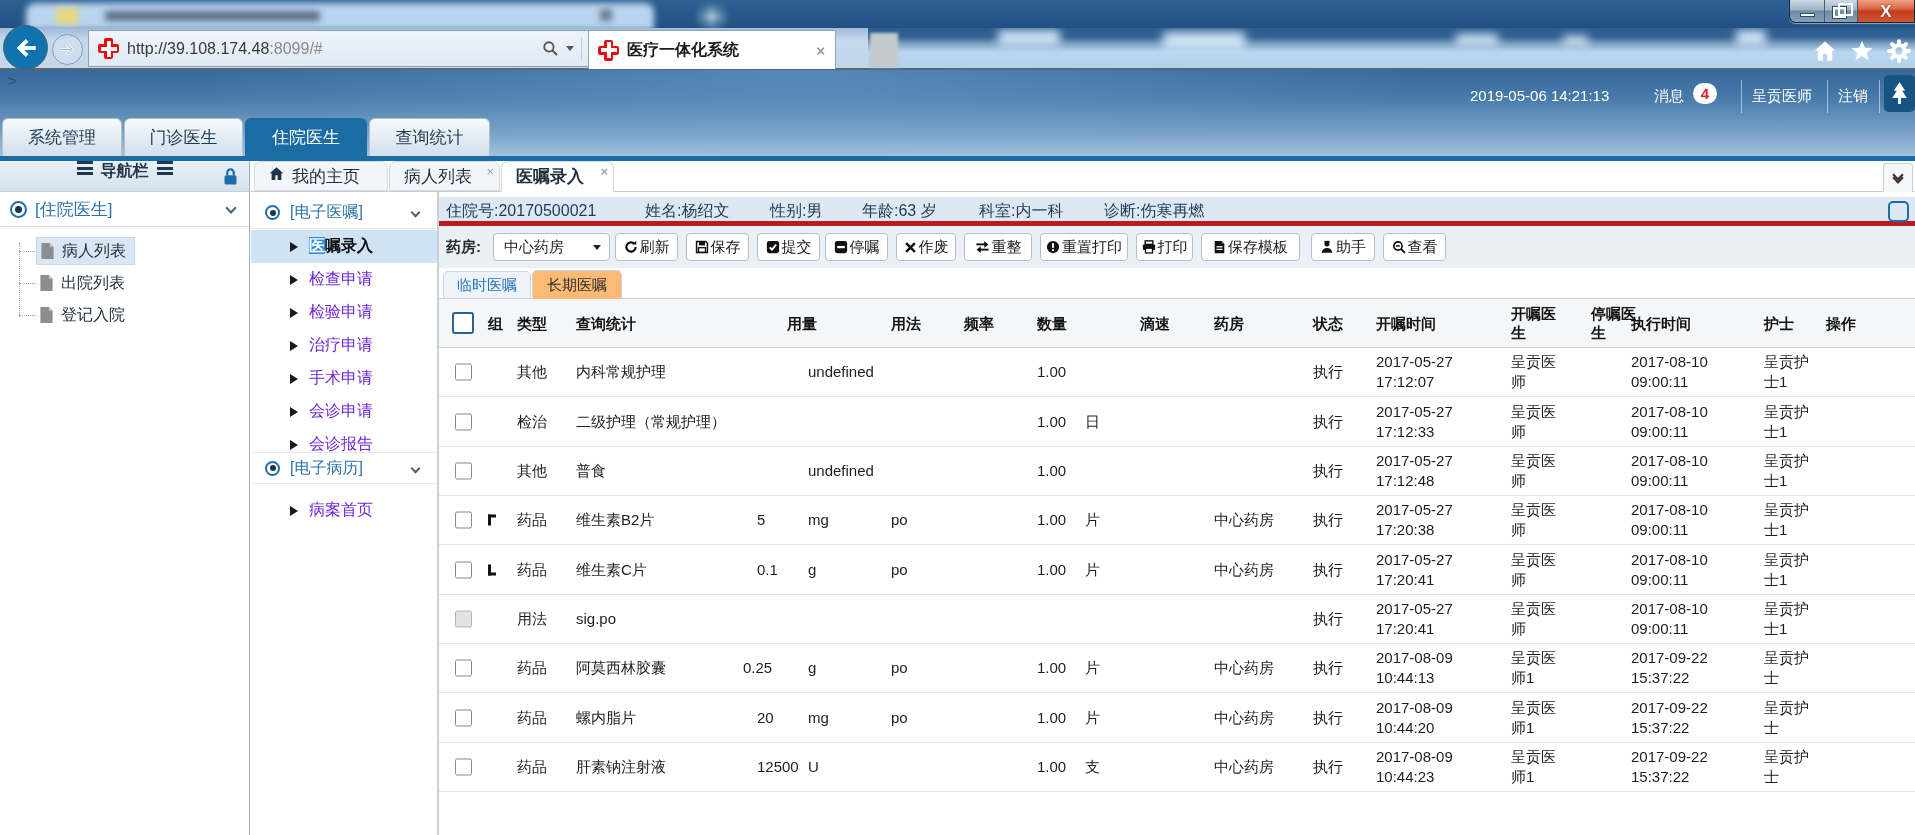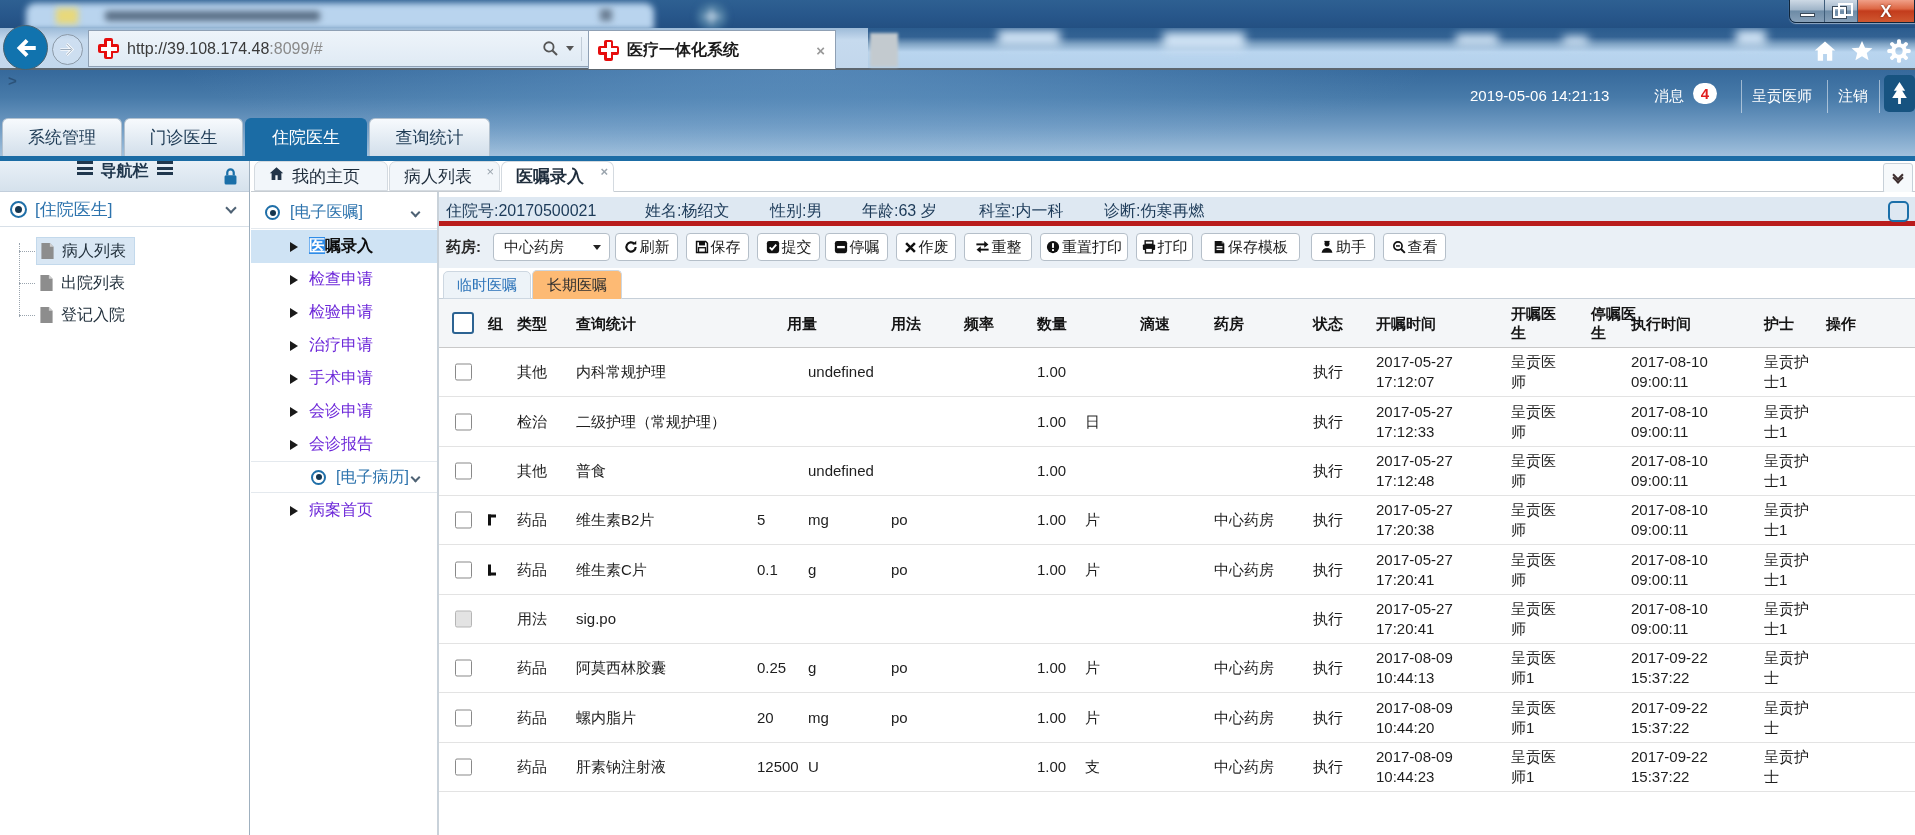--- a/index.html
+++ b/index.html
@@ -452,21 +452,21 @@
           <span class="lbl">手术申请</span>
         </div>
         <div class="p2-item" style="top: 203px;">
           <span class="tri"></span>
           <span class="lbl">会诊申请</span>
         </div>
         <div class="p2-item" style="top: 236px;">
           <span class="tri"></span>
           <span class="lbl">会诊报告</span>
         </div>
-        <div class="p2-sec" style="top: 269px; border-top: 1px solid rgb(228, 233, 238); padding-left: 46px;">
+        <div class="p2-sec" style="top: 260px; border-top: 1px solid rgb(228, 233, 238);">
           <span class="bullseye">
             <i></i>
           </span>
           <span class="sec-label">[电子病历]</span>
           <span class="chev"></span>
         </div>
         <div class="p2-item" style="top: 302px;">
           <span class="tri"></span>
           <span class="lbl">病案首页</span>
         </div>
@@ -701,21 +701,21 @@
             <span class="td" style="left: 874px;">执行</span>
             <span class="td wrap" style="left: 937px; width: 92px;">2017-05-27 17:20:41</span>
             <span class="td wrap" style="left: 1072px; width: 50px;">呈贡医师</span>
             <span class="td wrap" style="left: 1192px; width: 92px;">2017-08-10 09:00:11</span>
             <span class="td wrap" style="left: 1325px; width: 50px;">呈贡护士1</span>
           </div>
           <div class="trow" style="top: 296.1px;">
             <span class="row-cb"></span>
             <span class="td" style="left: 78px;">药品</span>
             <span class="td" style="left: 137px;">阿莫西林胶囊</span>
-            <span class="td" style="left: 318px;">0.25</span>
+            <span class="td" style="left: 304px;">0.25</span>
             <span class="td" style="left: 369px;">g</span>
             <span class="td" style="left: 452px;">po</span>
             <span class="td" style="left: 598px;">1.00</span>
             <span class="td" style="left: 646px;">片</span>
             <span class="td" style="left: 775px;">中心药房</span>
             <span class="td" style="left: 874px;">执行</span>
             <span class="td wrap" style="left: 937px; width: 92px;">2017-08-09 10:44:13</span>
             <span class="td wrap" style="left: 1072px; width: 50px;">呈贡医师1</span>
             <span class="td wrap" style="left: 1192px; width: 92px;">2017-09-22 15:37:22</span>
             <span class="td wrap" style="left: 1325px; width: 50px;">呈贡护士</span>

